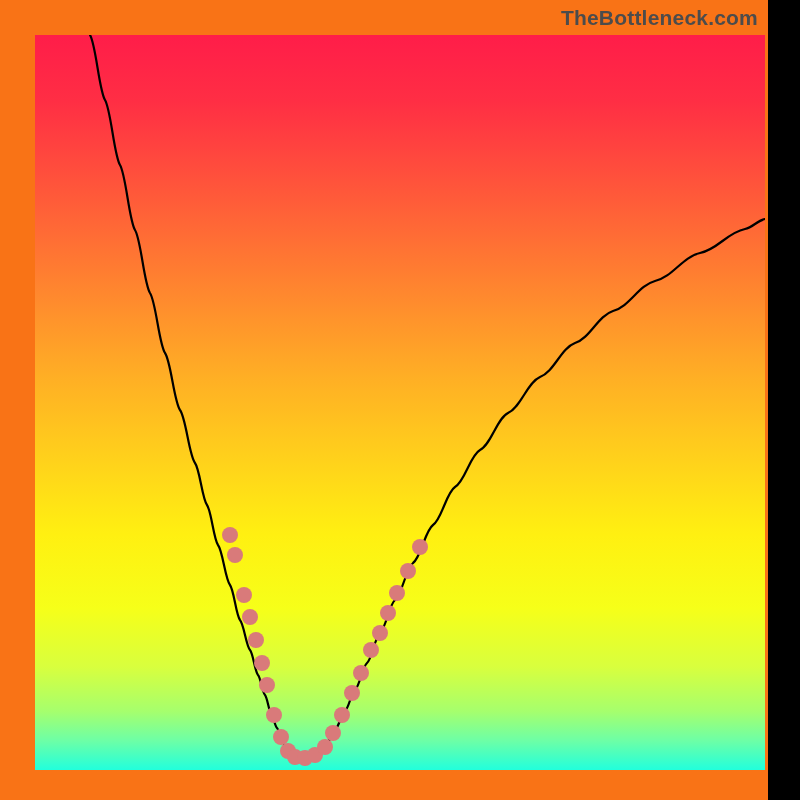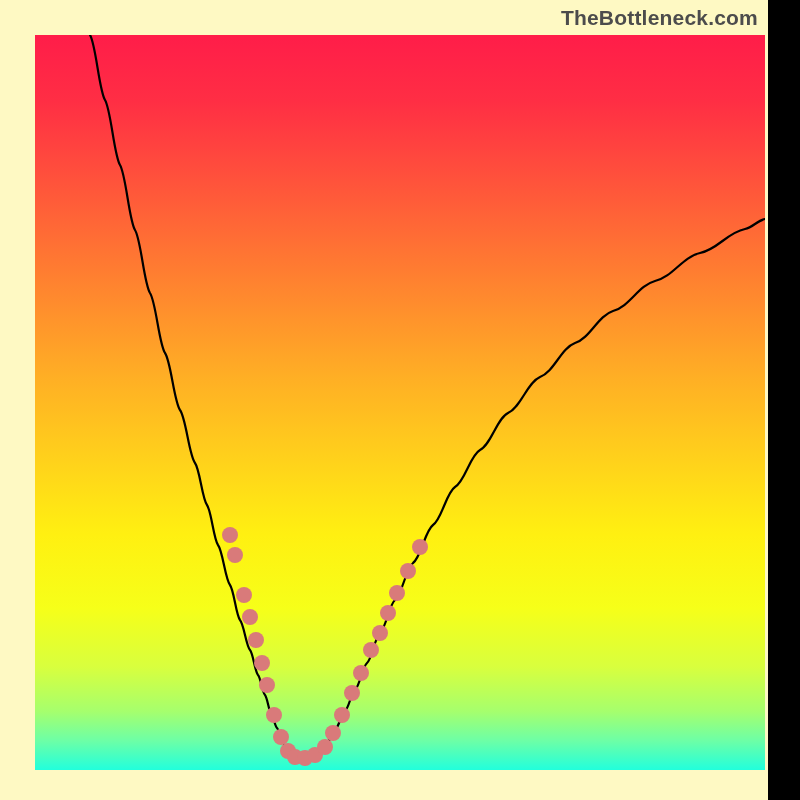--- a/index.html
+++ b/index.html
@@ -8,21 +8,21 @@
     width: 800px;
     height: 800px;
     overflow: hidden;
     background: #000;
     font-family: Arial, Helvetica, sans-serif;
   }
   .frame {
     position: relative;
     width: 768px;
     height: 800px;
-    background: #fef9c3;
+    background: #f97316;
   }
   .plot-area {
     position: absolute;
     left: 35px;
     top: 35px;
     width: 730px;
     height: 735px;
     overflow: hidden;
   }
   .gradient {

